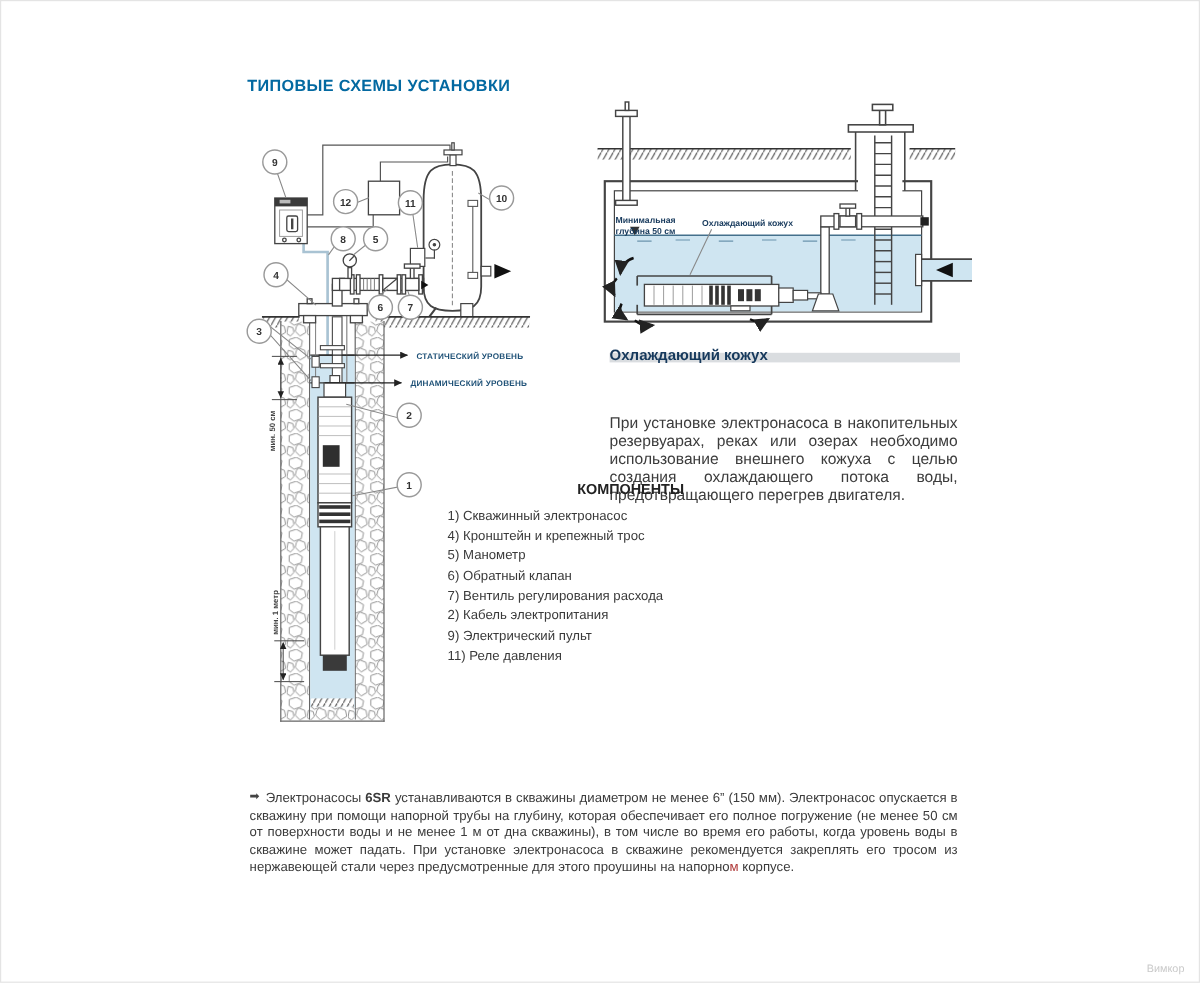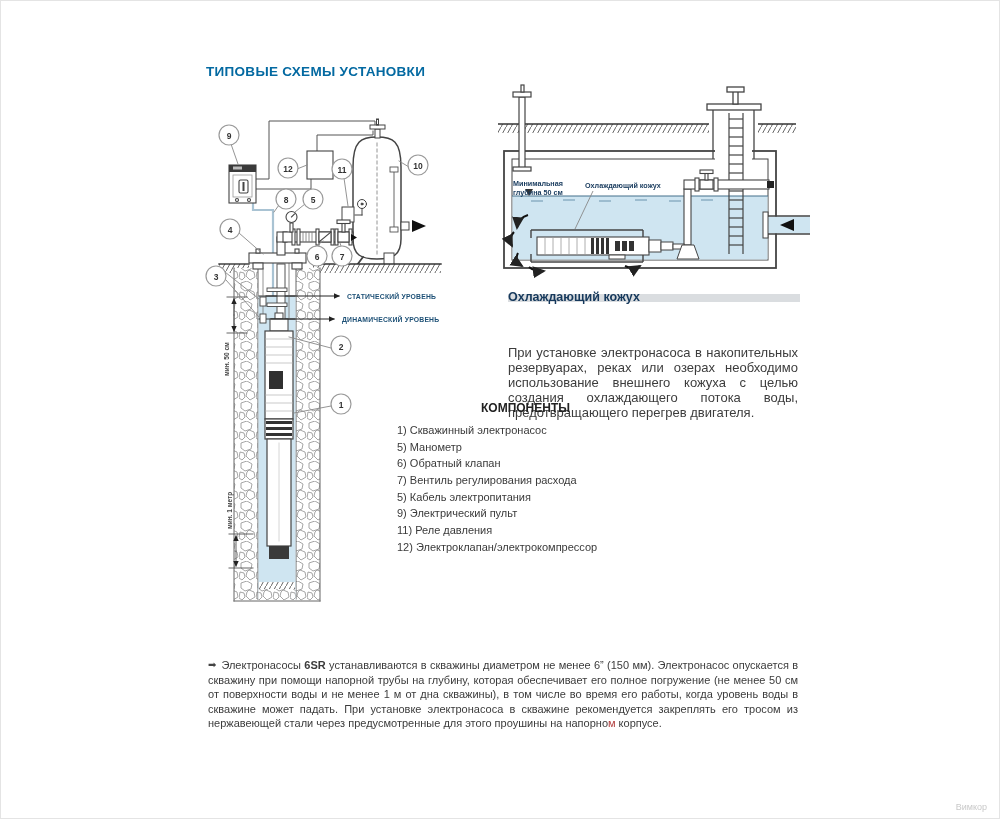--- a/index.html
+++ b/index.html
@@ -11,21 +11,21 @@
   #diagram-svg{left:0;top:0;}
   
   #cooling-section{left:507px;top:286px;width:290px;}
   .cool-head{position:relative;height:18px;margin-bottom:4px;}
   .cool-head .bar{position:absolute;left:0;right:-2px;top:7px;height:8px;background:#dadde0;}
   .cool-head .txt{position:relative;font-size:12.5px;font-weight:bold;color:#16395c;}
   .cool-body{font-size:13px;line-height:15px;text-align:justify;color:#3c3c3c;margin-top:40px;}
   
   #components{left:372px;top:400px;width:305px;}
   .comp-head{font-size:12px;font-weight:bold;color:#222;margin-bottom:9px;text-align:center;}
-  .comp-item{font-size:11px;line-height:13.5px;color:#3a3a3a;margin-bottom:3.2px;margin-left:24px;}
+  .comp-item{font-size:11px;line-height:13.5px;color:#3a3a3a;margin-bottom:3.2px;}
   
   #footer-note{left:207px;top:657px;width:590px;font-size:11px;line-height:14.6px;
                text-align:justify;color:#3b3b3b;}
   #footer-note .bullet{float:left;margin-right:5px;font-size:10px;color:#444;line-height:14.6px;}
   #footer-note b{font-weight:bold;}
   #footer-note .red{color:#b03a3a;}
   #watermark{right:12px;bottom:6px;font-size:9px;color:#c9c9c9;}
   svg text{font-family:"Liberation Sans","DejaVu Sans",sans-serif;}
   .dlabel{font-size:6.8px;font-weight:bold;fill:#1d5076;letter-spacing:.2px;}
   .rlabel{font-size:7.2px;font-weight:bold;fill:#16395c;}
@@ -423,26 +423,26 @@
   <div class="cool-head">
     <div class="bar"></div>
     <span class="txt">Охлаждающий кожух</span>
   </div>
   <div class="cool-body">При установке электронасоса в накопительных резервуарах, реках или озерах необходимо использование внешнего кожуха с целью создания охлаждающего потока воды, предотвращающего перегрев двигателя.</div>
 </div>
 
 <div class="abs" id="components">
   <div class="comp-head">КОМПОНЕНТЫ</div>
   <div class="comp-item">1) Скважинный электронасос</div>
+  <div class="comp-item">4) Кронштейн и крепежный трос</div>
   <div class="comp-item">5) Манометр</div>
   <div class="comp-item">6) Обратный клапан</div>
   <div class="comp-item">7) Вентиль регулирования расхода</div>
-  <div class="comp-item">5) Кабель электропитания</div>
+  <div class="comp-item">2) Кабель электропитания</div>
   <div class="comp-item">9) Электрический пульт</div>
   <div class="comp-item">11) Реле давления</div>
-  <div class="comp-item">12) Электроклапан/электрокомпрессор</div>
 </div>
 
 <div class="abs" id="footer-note">
   <span class="bullet">➡</span><span>Электронасосы </span><b>6SR</b><span> устанавливаются в скважины диаметром не менее 6” (150 мм). Электронасос опускается в скважину при помощи напорной трубы на глубину, которая обеспечивает его полное погружение (не менее 50 см от поверхности воды и не менее 1 м от дна скважины), в том числе во время его работы, когда уровень воды в скважине может падать. При установке электронасоса в скважине рекомендуется закреплять его тросом из нержавеющей стали через предусмотренные для этого проушины на напорно</span><span class="red">м</span><span> корпусе.</span>
 </div>
 
 <div class="abs" id="watermark">Вимкор</div>
 
 </body></html>

